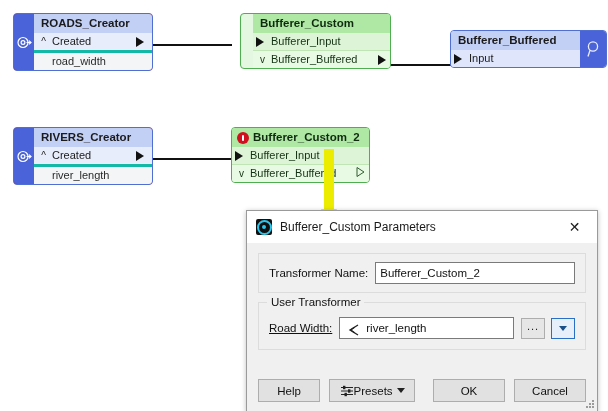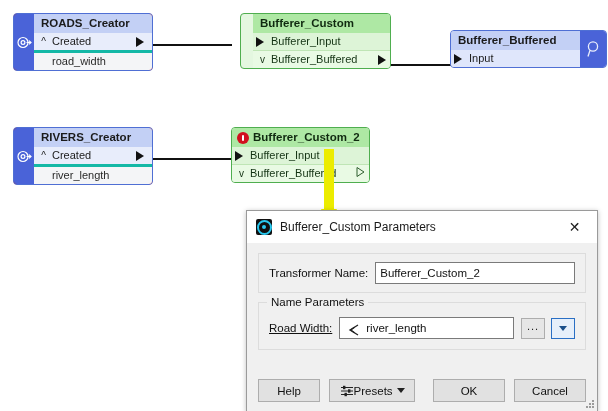--- a/index.html
+++ b/index.html
@@ -266,21 +266,21 @@
   <div class="dlg-body">
 
     <div class="grp">
       <div class="row">
         <span class="lbl-r">Transformer Name:</span>
         <span class="txtinput">Bufferer_Custom_2</span>
       </div>
     </div>
 
     <div class="grp2">
-      <span class="grp2-legend">Name Parameters</span>
+      <span class="grp2-legend">User Transformer</span>
       <div class="grp2-inner">
         <span class="lbl-r" style="flex:0 0 auto;text-decoration:underline;">Road Width:</span>
         <span class="txtinput" style="padding-left:5px;">
           <span class="attr-ico">
             <svg width="15" height="12" viewBox="0 0 15 12" aria-hidden="true">
               <path d="M13 1 L5 6 L13 11" fill="none" stroke="#222" stroke-width="1.3"></path>
               <path d="M9.5 3.2 L5.8 6 L9.5 8.8" fill="none" stroke="#222" stroke-width="1.3"></path>
             </svg>
           </span>
           <span>river_length</span>

